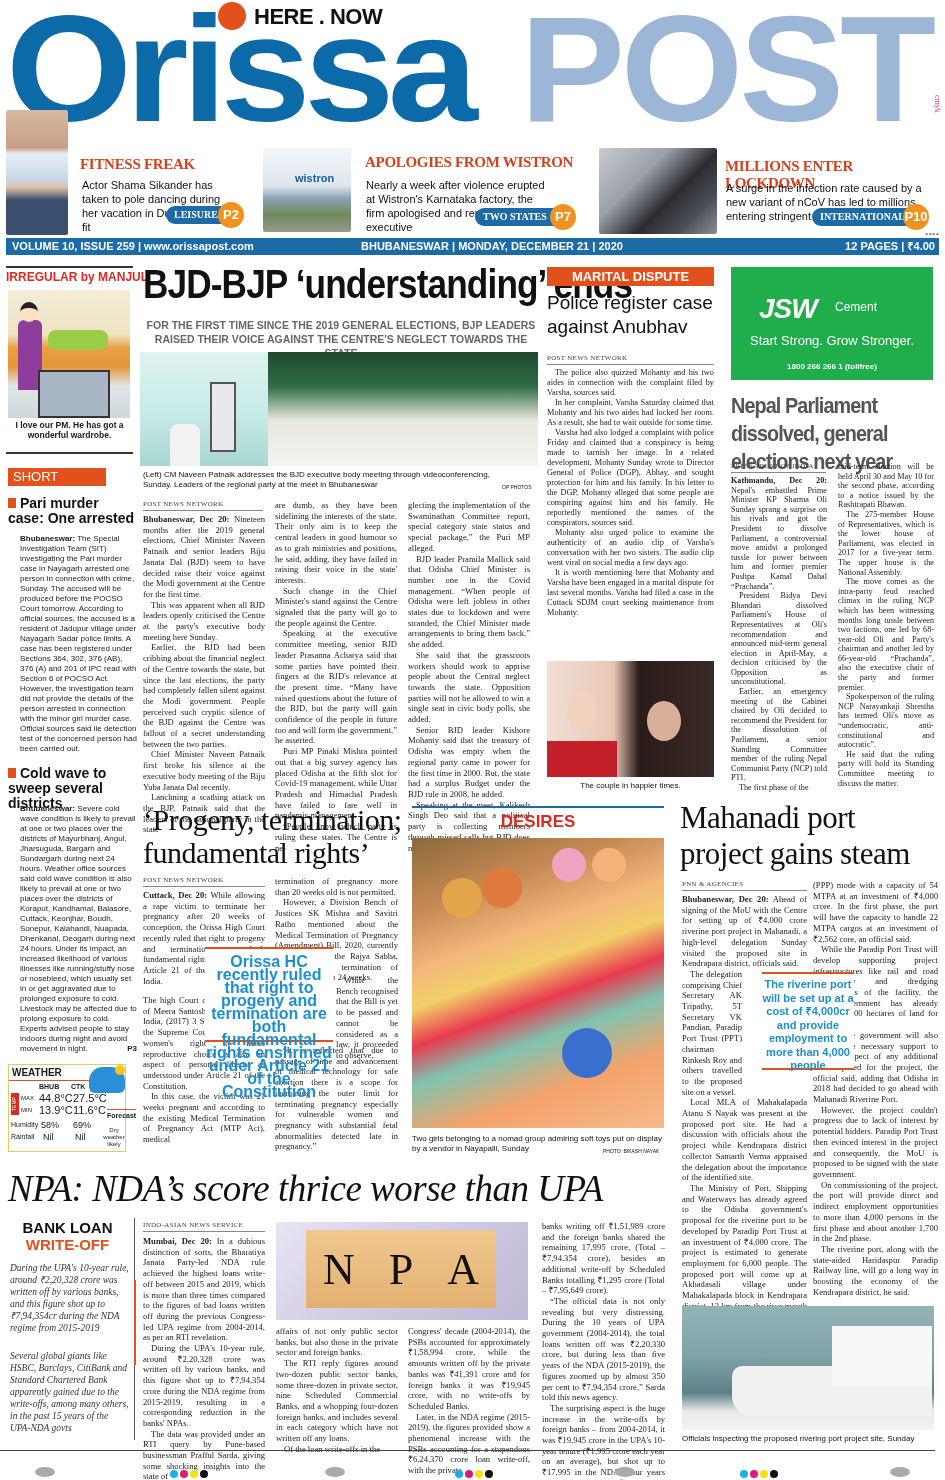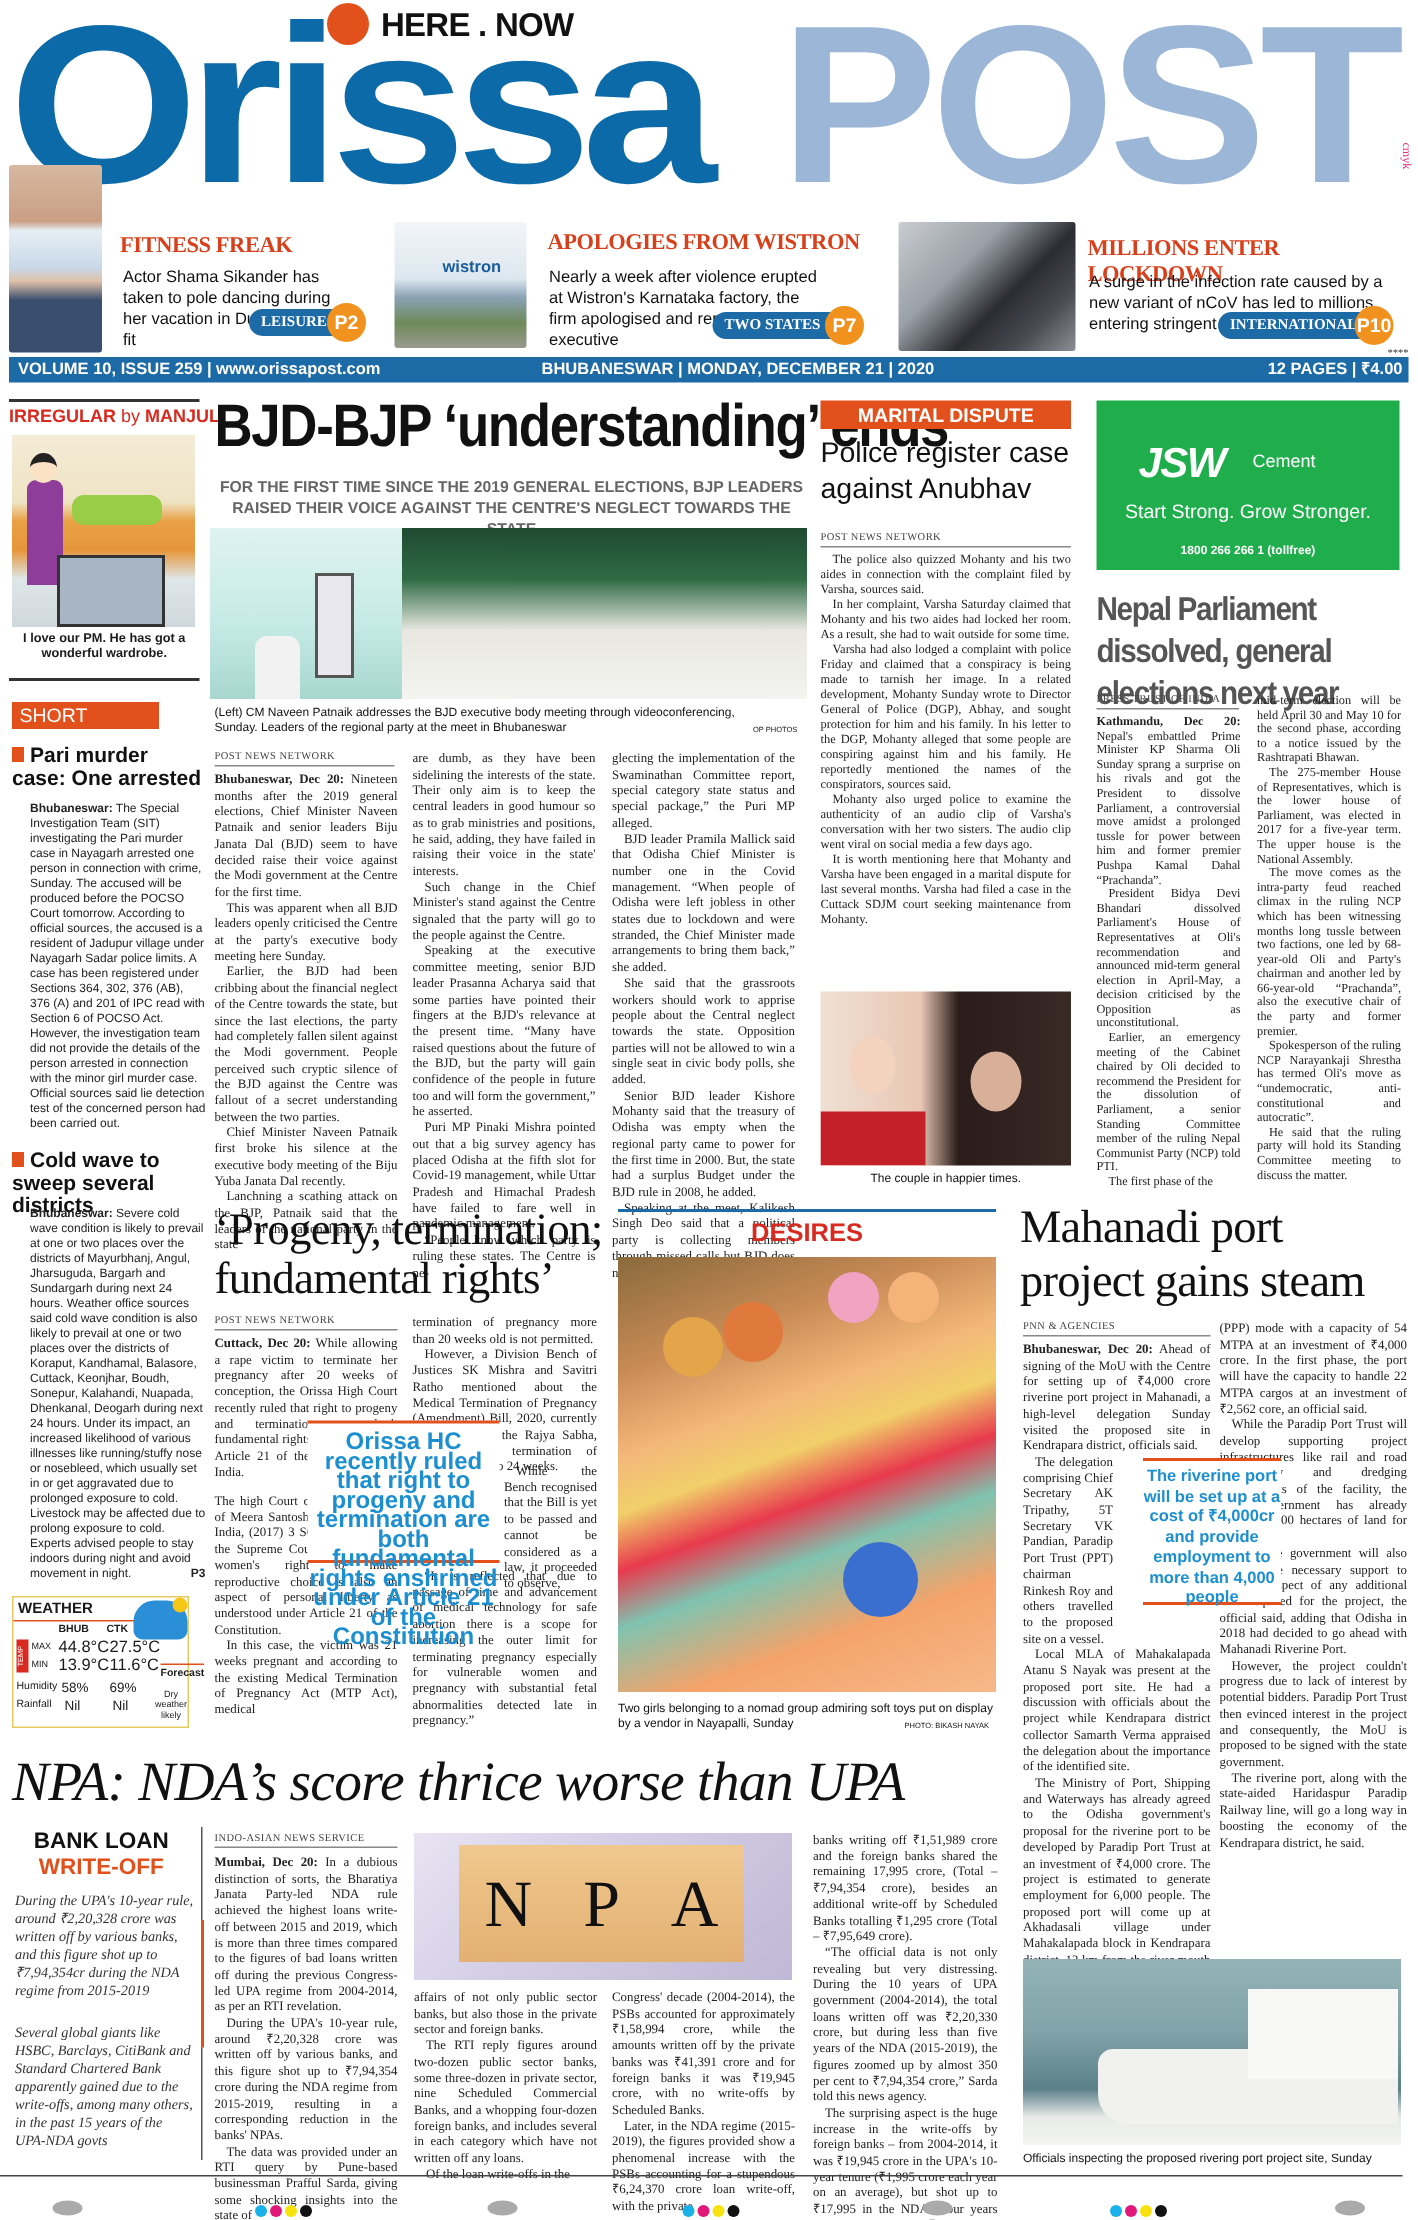--- a/index.html
+++ b/index.html
@@ -78,21 +78,21 @@
 </div>
 
 <div id="dateline" class="abs">
   <span style="position:absolute;left:6px">VOLUME 10, ISSUE 259 | www.orissapost.com</span>
   <span style="position:absolute;left:355px">BHUBANESWAR | MONDAY, DECEMBER 21 | 2020</span>
   <span style="position:absolute;right:4px">12 PAGES | ₹4.00</span>
 </div>
 
 <div class="abs" style="left:6px;top:266px;width:127px;height:188px;border-top:2px solid #333;border-bottom:2px solid #333">
   <div style="position:absolute;left:0;top:2px;font-family:'Liberation Sans',sans-serif;font-weight:bold;font-size:12px;color:#d82a20;white-space:nowrap">
-    <span>IRREGULAR</span> <span style="font-weight:normal">by</span> <span>MANJUL</span>
+    <span>IRREGULAR</span> <span style="font-weight:bold">by</span> <span>MANJUL</span>
   </div>
   <div style="position:absolute;left:2px;top:22px;width:122px;height:128px;background:linear-gradient(180deg,#f4ecd8 0%,#efe3c4 35%,#e9a044 45%,#e6963a 60%,#dfe6e9 75%,#cfd8dc 100%)">
     <div style="position:absolute;left:10px;top:30px;width:24px;height:70px;background:#8e3d9a;border-radius:6px 6px 0 0"></div>
     <div style="position:absolute;left:12px;top:12px;width:18px;height:20px;background:#fce2c5;border-radius:50%;border-top:6px solid #222"></div>
     <div style="position:absolute;left:40px;top:40px;width:60px;height:20px;background:#9acd46;border-radius:8px"></div>
     <div style="position:absolute;left:30px;top:80px;width:72px;height:48px;background:#a8b5c5;border:2px solid #333"></div>
   </div>
   <div style="position:absolute;left:0;top:152px;width:127px;text-align:center;font-family:'Liberation Sans',sans-serif;font-weight:bold;font-size:8.5px;line-height:10px">I love our PM. He has got a wonderful wardrobe.</div>
 </div>
 
@@ -243,20 +243,21 @@
   <p style="width:60px">The delegation comprising Chief Secretary AK Tripathy, 5T Secretary VK Pandian, Paradip Port Trust (PPT) chairman Rinkesh Roy and others travelled to the proposed site on a vessel.</p>
   <p>Local MLA of Mahakalapada Atanu S Nayak was present at the proposed port site. He had a discussion with officials about the project while Kendrapara district collector Samarth Verma appraised the delegation about the importance of the identified site.</p>
   <p>The Ministry of Port, Shipping and Waterways has already agreed to the Odisha government's proposal for the riverine port to be developed by Paradip Port Trust at an investment of ₹4,000 crore. The project is estimated to generate employment for 6,000 people. The proposed port will come up at Akhadasali village under Mahakalapada block in Kendrapara district, 13 km from the river mouth at Paradip.</p>
   <p>This all-weather and multi-user port on river Mahanadi will be set up in public-private-partnership</p>
 </div>
 <div class="col" style="left:813px;top:880px;width:125px">
   <p class="first">(PPP) mode with a capacity of 54 MTPA at an investment of ₹4,000 crore. In the first phase, the port will have the capacity to handle 22 MTPA cargos at an investment of ₹2,562 core, an official said.</p>
   <p>While the Paradip Port Trust will develop supporting project infrastructures like rail and road connectivity and dredging requirements of the facility, the state government has already identified 300 hectares of land for the project.</p>
   <p>The state government will also provide the necessary support to PPT in respect of any additional land required for the project, the official said, adding that Odisha in 2018 had decided to go ahead with Mahanadi Riverine Port.</p>
   <p>However, the project couldn't progress due to lack of interest by potential bidders. Paradip Port Trust then evinced interest in the project and consequently, the MoU is proposed to be signed with the state government.</p>
+  <p>On commissioning of the project, the port will provide direct and indirect employment opportunities to more than 4,000 persons in the first phase and about another 1,700 in the 2nd phase.</p>
   <p>The riverine port, along with the state-aided Haridaspur Paradip Railway line, will go a long way in boosting the economy of the Kendrapara district, he said.</p>
 </div>
 <div class="pull" style="left:762px;top:972px;width:92px;height:98px;font-size:11px;line-height:13.5px;padding-top:4px">The riverine port will be set up at a cost of ₹4,000cr and provide employment to more than 4,000 people</div>
 <div class="photo" style="left:682px;top:1306px;width:252px;height:124px;background:linear-gradient(180deg,#93b3b7 0%,#7fa3a8 40%,#5c8089 70%,#e8ebe8 85%,#f4f4f2 100%)">
   <div style="position:absolute;left:50px;top:60px;width:200px;height:50px;background:#f1f1ef;border-radius:10px 0 0 20px"></div>
   <div style="position:absolute;left:150px;top:20px;width:100px;height:60px;background:#f8f8f6"></div>
 </div>
 <div class="caption" style="left:682px;top:1434px;width:252px">Officials inspecting the proposed rivering port project site, Sunday</div>
 
 <div class="abs" style="left:8px;top:1167px;width:660px;font-family:'Liberation Serif',serif;font-style:italic;font-size:37px;line-height:44px;color:#111;letter-spacing:-0.5px">NPA: NDA’s score thrice worse than UPA</div>

